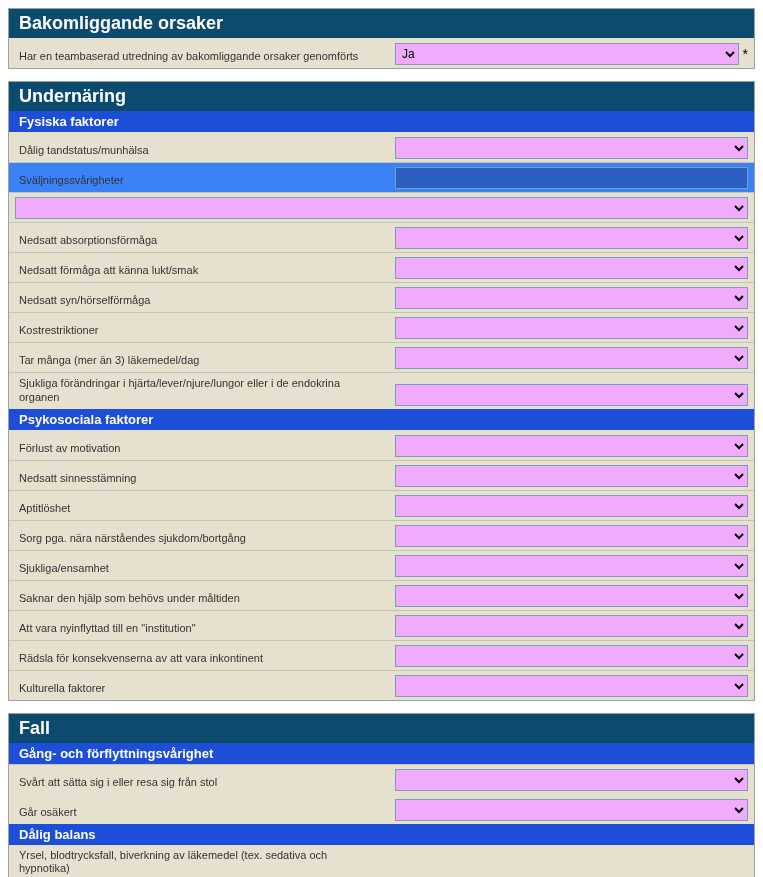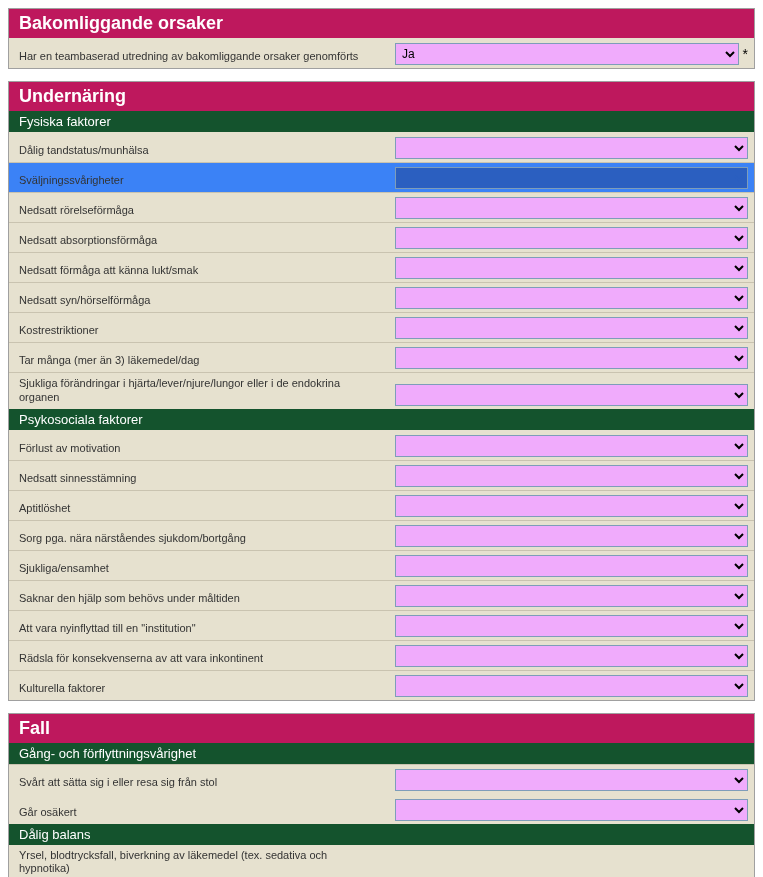--- a/index.html
+++ b/index.html
@@ -1,19 +1,19 @@
 <!DOCTYPE html>
 <html><head>
 <meta charset="utf-8">
 <style>
 * { box-sizing: border-box; margin:0; padding:0; }
 body { font-family: Verdana, Arial, sans-serif; font-size: 11px; color:#333; background:#fff; padding:8px; }
 .panel { width: 747px; border:1px solid #a0a0a0; margin-bottom: 12px; }
-.hdr-main { background:#be185d; color:#fff; font-weight:bold; font-size:18px; padding:4px 10px; }
-.hdr-sub { background:#14532d; color:#fff; font-size:13px; padding:3px 10px; }
+.hdr-main { background:#0c4a6e; color:#fff; font-weight:bold; font-size:18px; padding:4px 10px; }
+.hdr-sub { background:#1d4ed8; color:#fff; font-size:13px; padding:3px 10px;font-weight:bold; }
 .row { display:flex; align-items:flex-end; background:#e6e1cf; border-top:1px solid #c9c3b0; min-height:30px; }
 .row.first { border-top:none; }
 .row .lbl { flex:0 0 380px; padding:4px 10px; line-height:1.25; }
 .row .ctl { flex:1; padding:3px 6px; display:flex; align-items:center; }
 .row.hl { background:#3b82f6; }
 .sel { flex:1; height:22px; border:1px solid #7e9db9; background:#f0abfc; font-family:inherit; font-size:12px; padding:1px 2px; }
 .sel.hlsel { background:#2b5fc0; color:#2b5fc0; }
 .req { margin-left:4px; font-size:14px; color:#000; }
 .panel .body { }
 </style>
@@ -45,21 +45,20 @@
           <select class="sel"><option></option></select>
         </div>
       </div>
       <div class="row hl">
         <div class="lbl">Sväljningssvårigheter</div>
         <div class="ctl">
           <select class="sel hlsel"><option></option></select>
         </div>
       </div>
       <div class="row">
-        <div class="lbl">Nedsatt rörelseförmåga</div>
         <div class="ctl">
           <select class="sel"><option></option></select>
         </div>
       </div>
       <div class="row">
         <div class="lbl">Nedsatt absorptionsförmåga</div>
         <div class="ctl">
           <select class="sel"><option></option></select>
         </div>
       </div>

